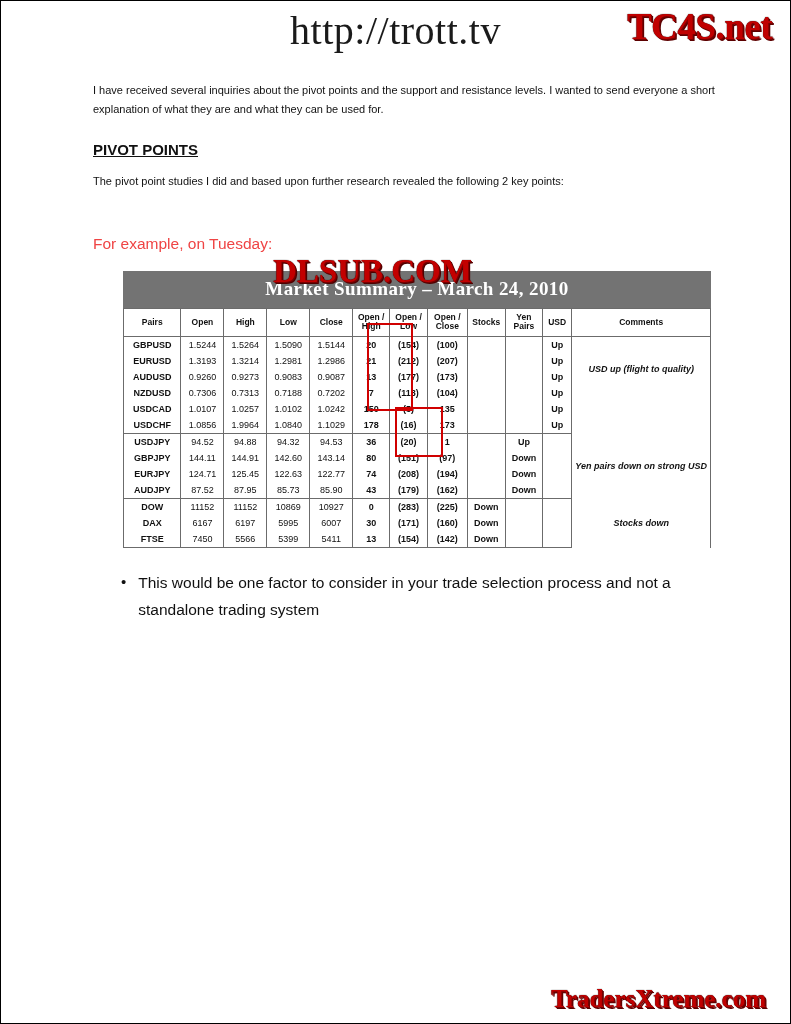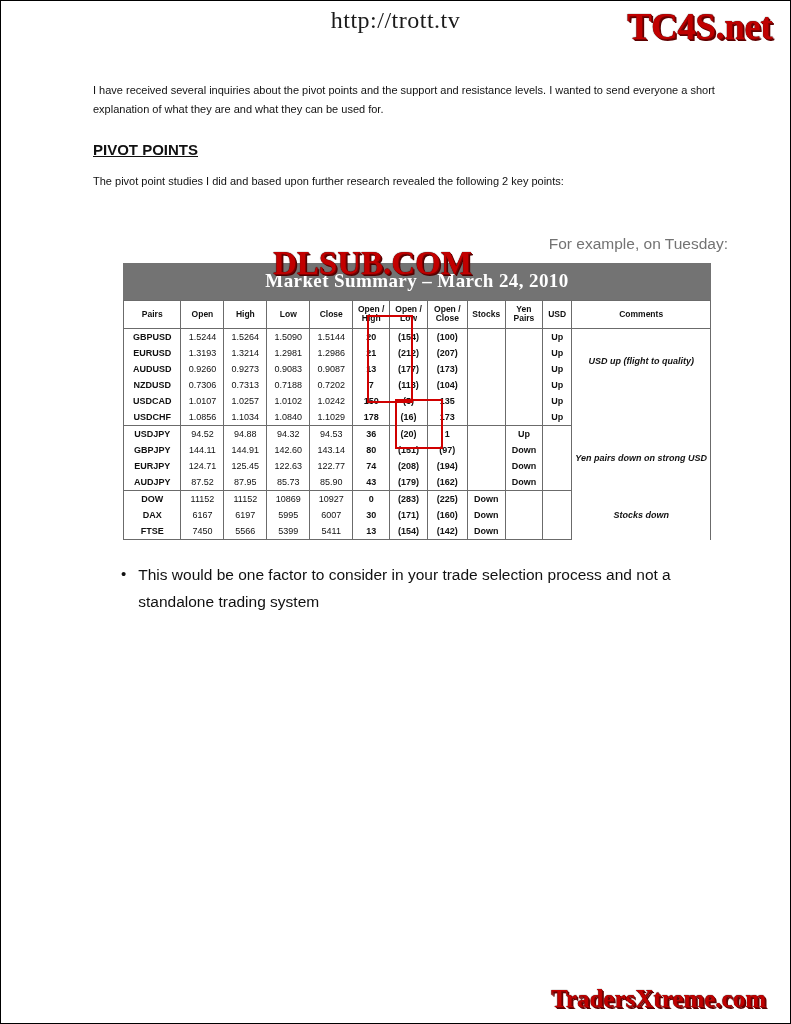--- a/index.html
+++ b/index.html
@@ -24,21 +24,21 @@
     position: relative;
     height: 62px;
   }
   .site-url {
     position: absolute;
     left: 0;
     right: 0;
     top: 6px;
     text-align: center;
     font-family: "Liberation Serif", serif;
-    font-size: 24px;
+    font-size: 40px;
     color: #1a1a1a;
     letter-spacing: 0.5px;
   }
   .brand-tc4s {
     position: absolute;
     right: 18px;
     top: 4px;
     font-family: "Liberation Serif", serif;
     font-weight: bold;
     font-size: 37px;
@@ -74,23 +74,22 @@
     font-weight: bold;
     line-height: 1.72;
     color: #111111;
     margin: 10px 0 0 22px;
     text-indent: -16px;
     padding-left: 16px;
     max-width: 600px;
   }
   .example-line {
     font-size: 15.5px;
-    color: #737373;
-    margin: 44px 0 10px 0;
-    text-align: right;
+    color: #ef4444;
+    margin: 44px 0 18px 0;
   }
   
   .table-wrap {
     position: relative;
     margin-top: 8px;
     margin-left: 30px;
     width: 588px;
   }
   .table-title-bar {
     background: #737373;
@@ -339,21 +338,21 @@
             <td class="black-big">135</td>
             <td class="down"></td>
             <td class="down"></td>
             <td class="up">Up</td>
             <td rowspan="2"></td>
           </tr>
 
           <tr class="group-end">
             <td class="pair">USDCHF</td>
             <td class="num">1.0856</td>
-            <td class="num">1.1034</td>
+            <td class="num">1.9964</td>
             <td class="num">1.0840</td>
             <td class="num">1.1029</td>
             <td class="black-big">178</td>
             <td class="red">(16)</td>
             <td class="black-big">173</td>
             <td class="down"></td>
             <td class="down"></td>
             <td class="up">Up</td>
           </tr>
 

